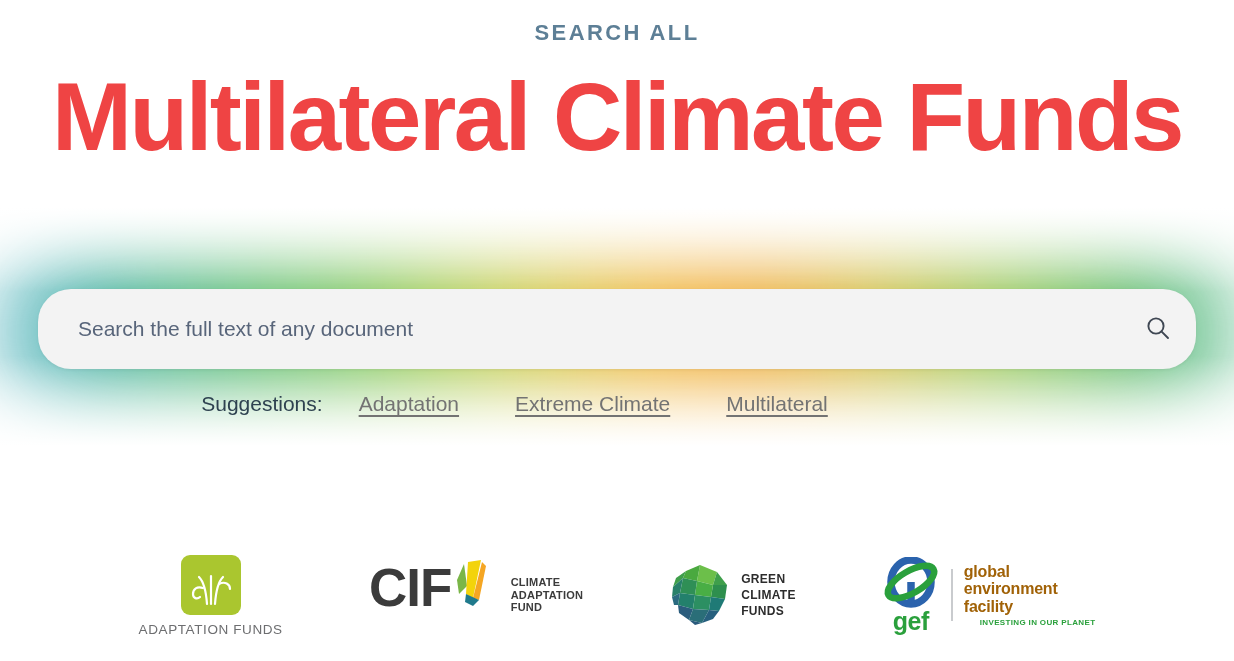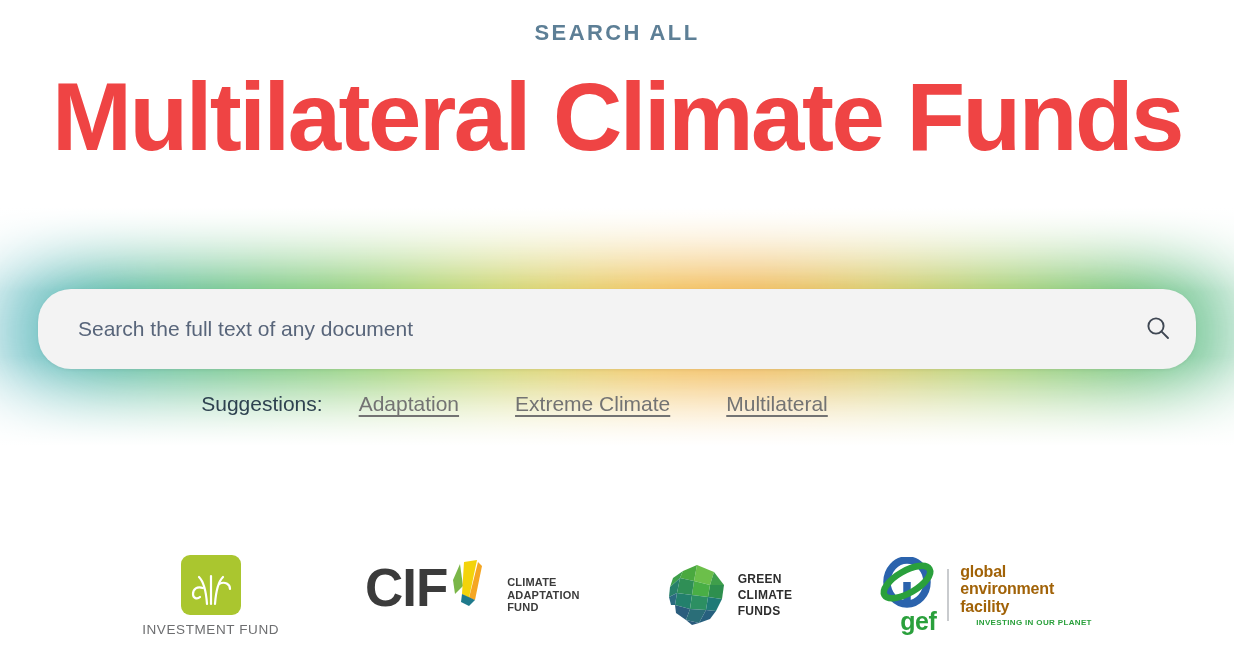--- a/index.html
+++ b/index.html
@@ -215,21 +215,21 @@
     letter-spacing: -0.2px;
   }
   .gef-tag {
     font-size: 8px;
     font-weight: bold;
     color: #2aa03c;
     letter-spacing: 0.35px;
     margin-top: 3px;
     padding-left: 16px;
   }
-  .gef-left { display: flex; flex-direction: column; align-items: flex-end; }
+  .gef-left { display: flex; flex-direction: column; align-items: center; }
   .gef-mark-text {
     font-size: 25px;
     font-weight: bold;
     color: #2aa03c;
     line-height: 24px;
     letter-spacing: -0.5px;
     margin-top: -2px;
   }
 </style>
 </head>
@@ -269,21 +269,21 @@
       <svg width="62" height="62" viewBox="0 0 62 62">
         <rect x="1" y="1" width="60" height="60" rx="9" fill="#aac62f"></rect>
         <g fill="none" stroke="#ffffff" stroke-width="2.2" stroke-linecap="round">
           <path d="M31 50 L31 22"></path>
           <path d="M27 50 C26 36 24 28 19 23"></path>
           <path d="M35 50 C36 36 38 28 43 23"></path>
           <path d="M23 34 C17 32 13 35 13 40 C13 44 17 46 20 43"></path>
           <path d="M39 30 C45 27 50 30 50 35"></path>
         </g>
       </svg>
-      <span class="af-text">INVESTMENT FUND</span>
+      <span class="af-text">ADAPTATION FUNDS</span>
     </div>
 
     <div class="logo">
       <svg width="142" height="78" viewBox="0 0 142 78">
         <text x="0" y="50" font-family="Liberation Sans, sans-serif" font-size="53" font-weight="bold" fill="#3b3b3b" letter-spacing="-1">CIF</text>
         <polygon points="88,24 95,8 98,30 90,38" fill="#7ab648"></polygon>
         <polygon points="99,6 112,4 104,42 97,38" fill="#f3d30b"></polygon>
         <polygon points="113,6 117,10 110,44 104,42" fill="#f5a623"></polygon>
         <polygon points="97,38 110,44 104,50 96,46" fill="#1f7a8c"></polygon>
       </svg>

